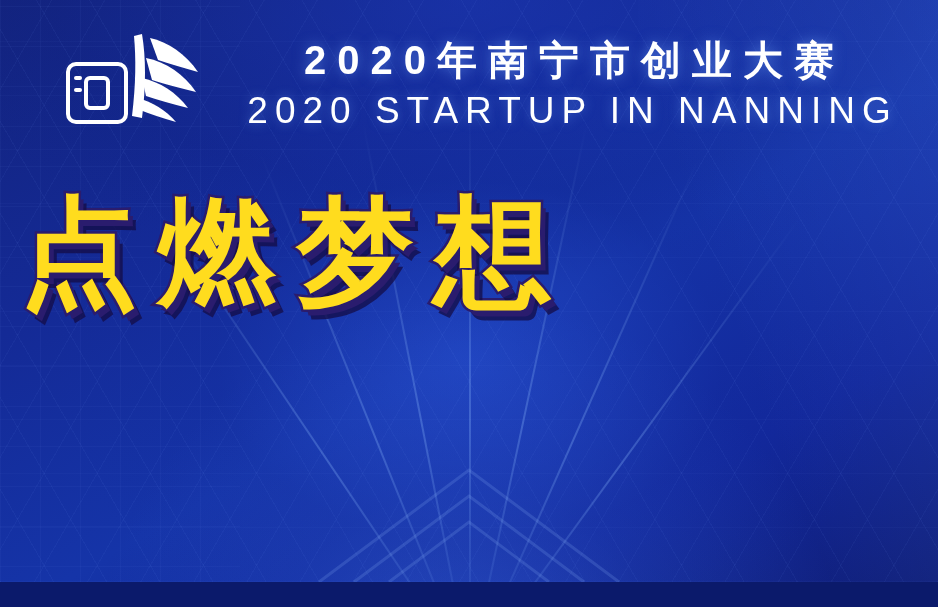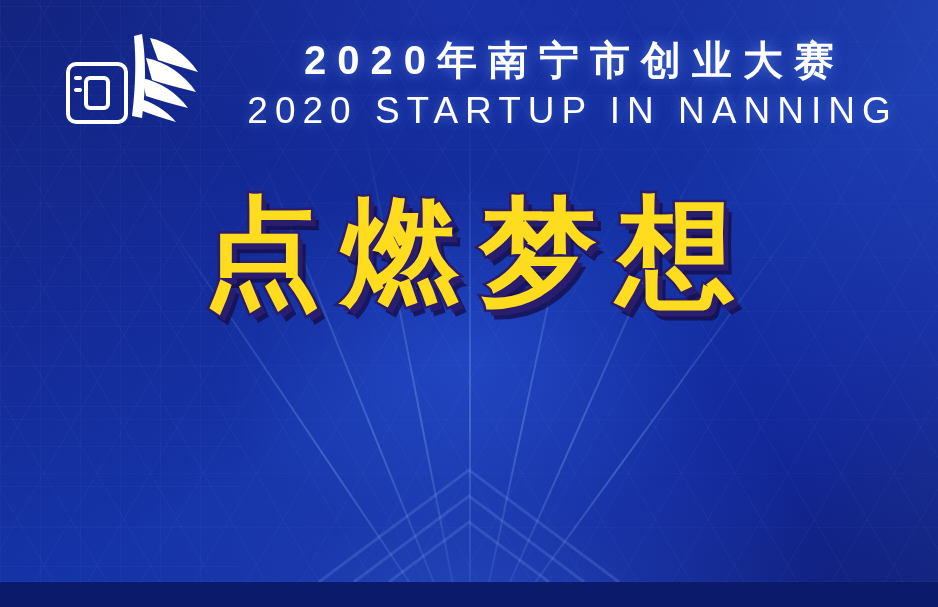--- a/index.html
+++ b/index.html
@@ -114,21 +114,20 @@
     text-shadow: 0 0 12px rgba(120,170,255,0.45);
     text-align: center;
   }
 
   
   #poster .slogan {
     position: absolute;
     left: 0;
     right: 0;
     top: 186px;
-    text-align: center;
   }
   #poster .slogan-line {
     font-family: "DejaVu Sans", "Liberation Sans", sans-serif;
     font-weight: 700;
     color: #ffdc1e;
     white-space: nowrap;
     line-height: 1.12;
   }
   #poster .line1 {
     font-size: 118px;

